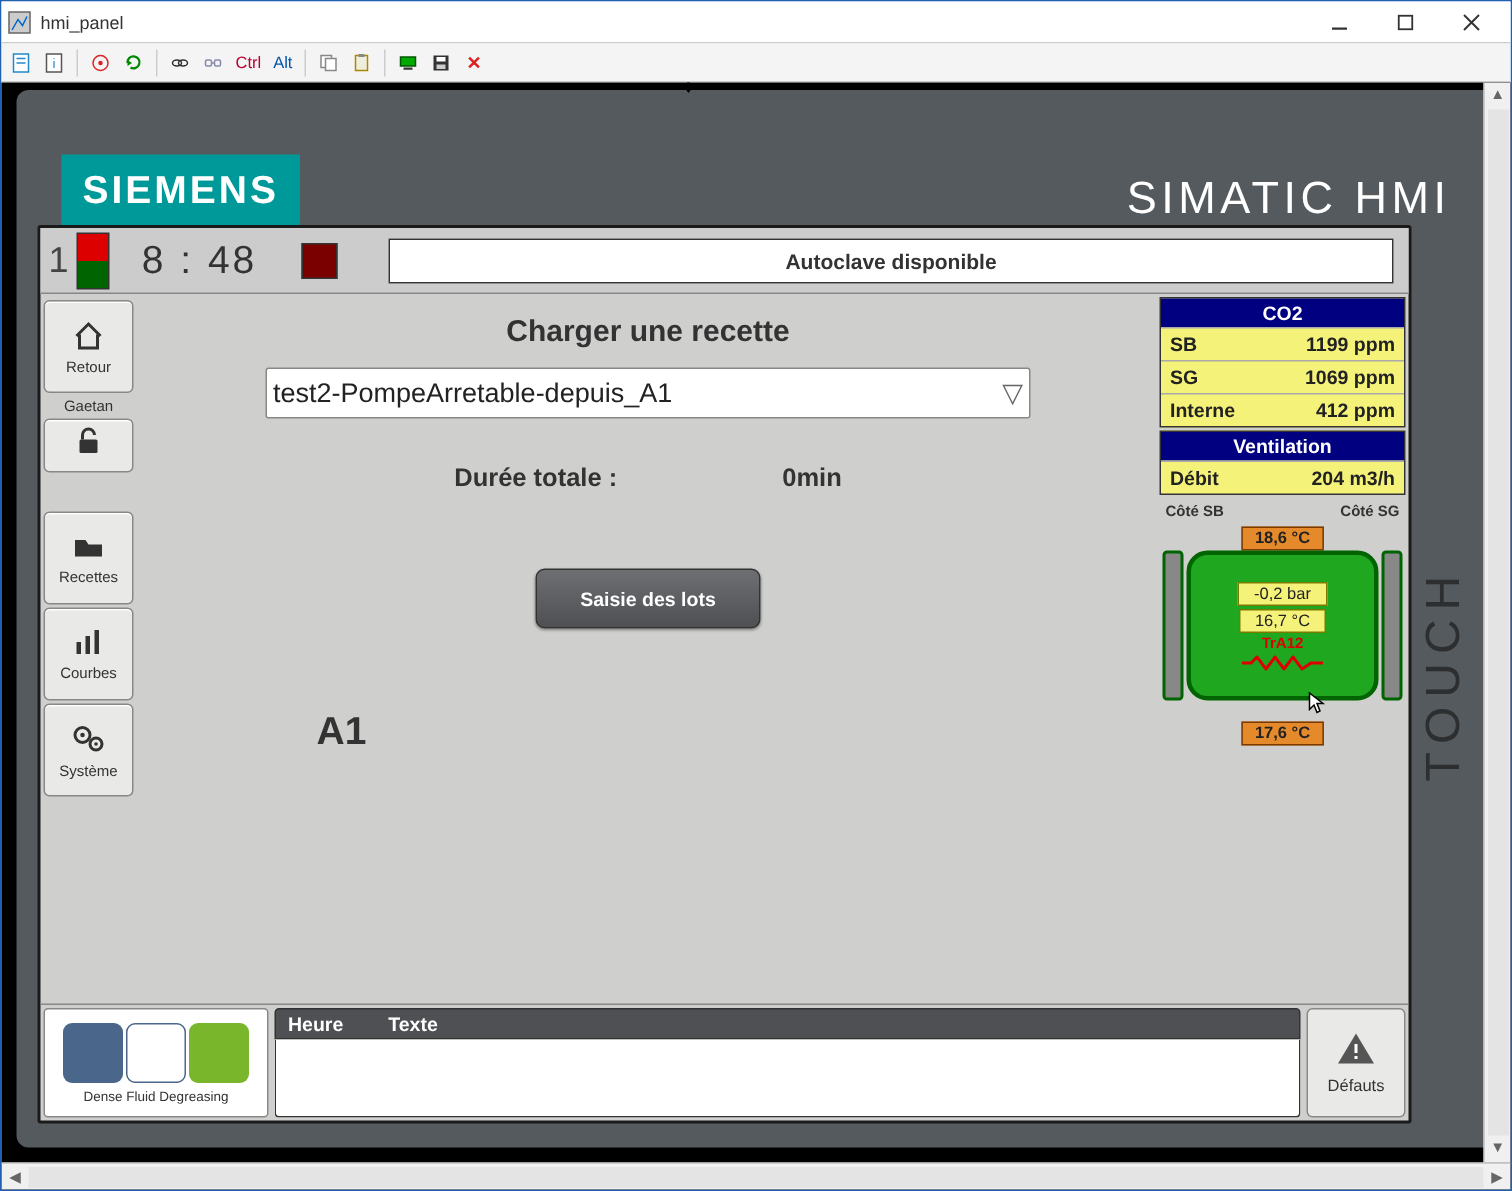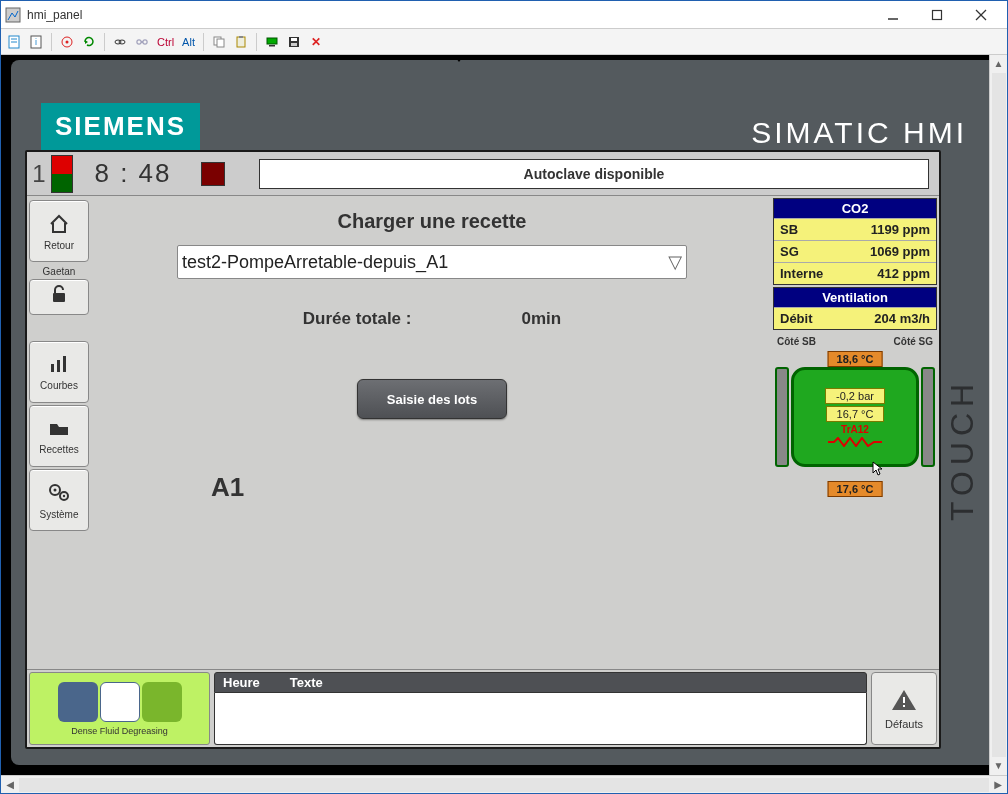--- a/index.html
+++ b/index.html
@@ -74,21 +74,21 @@
   .pipe-cap.left { left:0; }
   .pipe-cap.right { right:0; }
   .tank { position:absolute; left:16px; right:16px; top:18px; height:100px; background:#1fa81f; border:3px solid #006400; border-radius:14px; display:flex; flex-direction:column; align-items:center; justify-content:center; gap:2px; }
   .temp-top { position:absolute; left:50%; transform:translateX(-50%); top:2px; background:#e58a2a; border:1px solid #7a3a00; padding:1px 8px; font-size:11px; font-weight:bold; color:#222; }
   .temp-bot { position:absolute; left:50%; transform:translateX(-50%); bottom:2px; background:#e58a2a; border:1px solid #7a3a00; padding:1px 8px; font-size:11px; font-weight:bold; color:#222; }
   .tank-inset { background:#f5f27a; border:1px solid #7a7a00; padding:1px 10px; font-size:11px; font-weight:normal; color:#222; text-align:center; }
   .tank-label { color:#d00; font-size:10px; font-weight:bold; }
   .resist { width:54px; height:10px; }
 
   .bottomrow { height:78px; display:flex; border-top:1px solid #888; padding:2px; gap:4px; }
-  .dfd-box { width:181px; background:#bef264; border:1px solid #888; border-radius:3px; display:flex; flex-direction:column; align-items:center; justify-content:center; font-size:9px; color:#333; }
+  .dfd-box { width:150px; background:#ffffff; border:1px solid #888; border-radius:3px; display:flex; flex-direction:column; align-items:center; justify-content:center; font-size:9px; color:#333; }
   .dfd-logo { display:flex; gap:2px; margin-bottom:4px; }
   .dfd-card { width:40px; height:40px; border-radius:6px; }
   .alarm-box { flex:1; display:flex; flex-direction:column; }
   .alarm-head { background:#4e5054; color:#fff; font-size:13px; font-weight:bold; display:flex; padding:2px 8px; gap:30px; border:1px solid #333; border-radius:3px 3px 0 0; }
   .alarm-body { flex:1; background:#fff; border:1px solid #333; border-top:none; border-radius:0 0 3px 3px; }
   .faults-btn { width:66px; background:#e9e9e7; border:1px solid #888; border-radius:4px; display:flex; flex-direction:column; align-items:center; justify-content:center; font-size:11px; color:#333; cursor:pointer; }
   .faults-btn .warn-icn { font-size:24px; color:#333; }
 
   .hscroll { position:absolute; left:0; right:0; bottom:0; height:18px; background:#f0f0f0; border-top:1px solid #ccc; display:flex; align-items:center; }
   .hscroll .arrow { width:18px; text-align:center; color:#666; cursor:pointer; font-size:10px; }
@@ -244,34 +244,34 @@
                   <svg width="24" height="20" viewBox="0 0 24 20">
                       <rect x="6" y="9" width="12" height="9" rx="1" fill="#333"></rect>
                       <path d="M8 9 V6 a4 4 0 0 1 8 0" fill="none" stroke="#333" stroke-width="2"></path>
                     </svg>
                 </span>
               </div>
               <div style="height:22px"></div>
               <div class="side-btn">
                 <span class="icn">
                   <svg width="24" height="20" viewBox="0 0 24 20">
+                      <path d="M3 6 H10 L12 9 H21 V17 H3 Z" fill="#333"></path>
+                    </svg>
+                </span>
+                <span>Recettes</span>
+              </div>
+              <div class="side-btn">
+                <span class="icn">
+                  <svg width="24" height="20" viewBox="0 0 24 20">
                       <rect x="4" y="10" width="3" height="8" fill="#333"></rect>
                       <rect x="10" y="6" width="3" height="12" fill="#333"></rect>
                       <rect x="16" y="2" width="3" height="16" fill="#333"></rect>
                     </svg>
                 </span>
                 <span>Courbes</span>
-              </div>
-              <div class="side-btn">
-                <span class="icn">
-                  <svg width="24" height="20" viewBox="0 0 24 20">
-                      <path d="M3 6 H10 L12 9 H21 V17 H3 Z" fill="#333"></path>
-                    </svg>
-                </span>
-                <span>Recettes</span>
               </div>
               <div class="side-btn">
                 <span class="icn">
                   <svg width="26" height="22" viewBox="0 0 26 22">
                       <circle cx="9" cy="9" r="5" fill="none" stroke="#333" stroke-width="2"></circle>
                       <circle cx="9" cy="9" r="1.5" fill="#333"></circle>
                       <circle cx="18" cy="15" r="4" fill="none" stroke="#333" stroke-width="2"></circle>
                       <circle cx="18" cy="15" r="1.2" fill="#333"></circle>
                     </svg>
                 </span>

